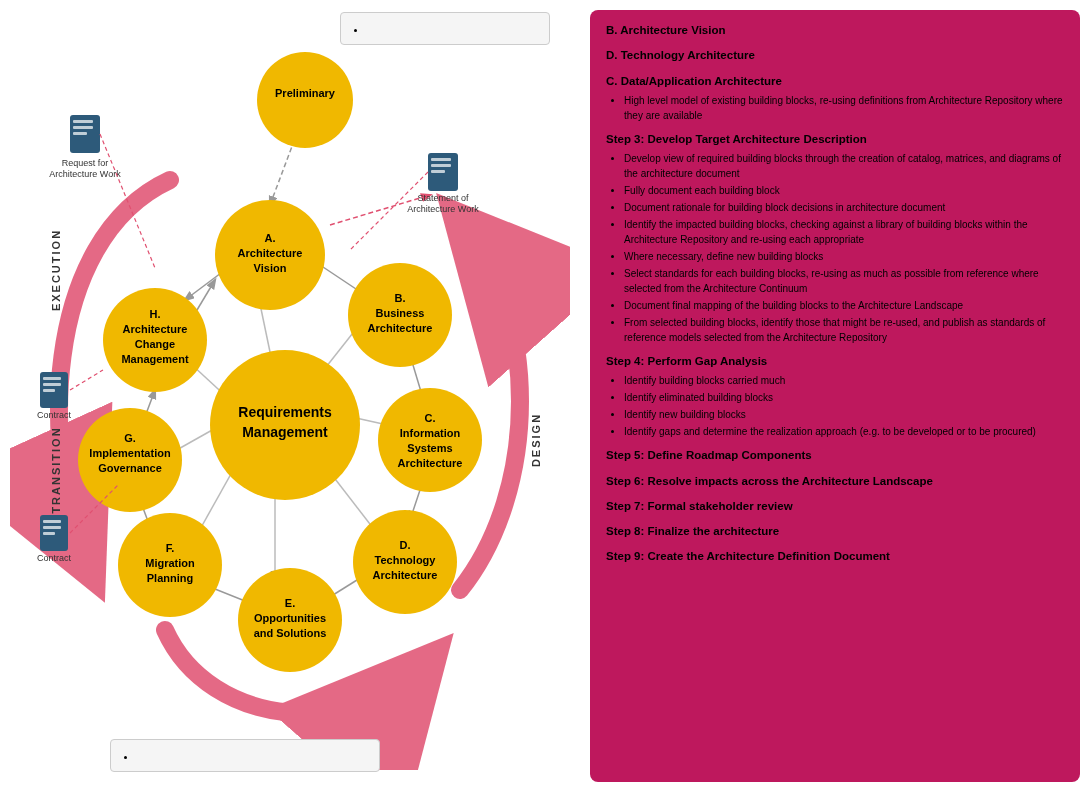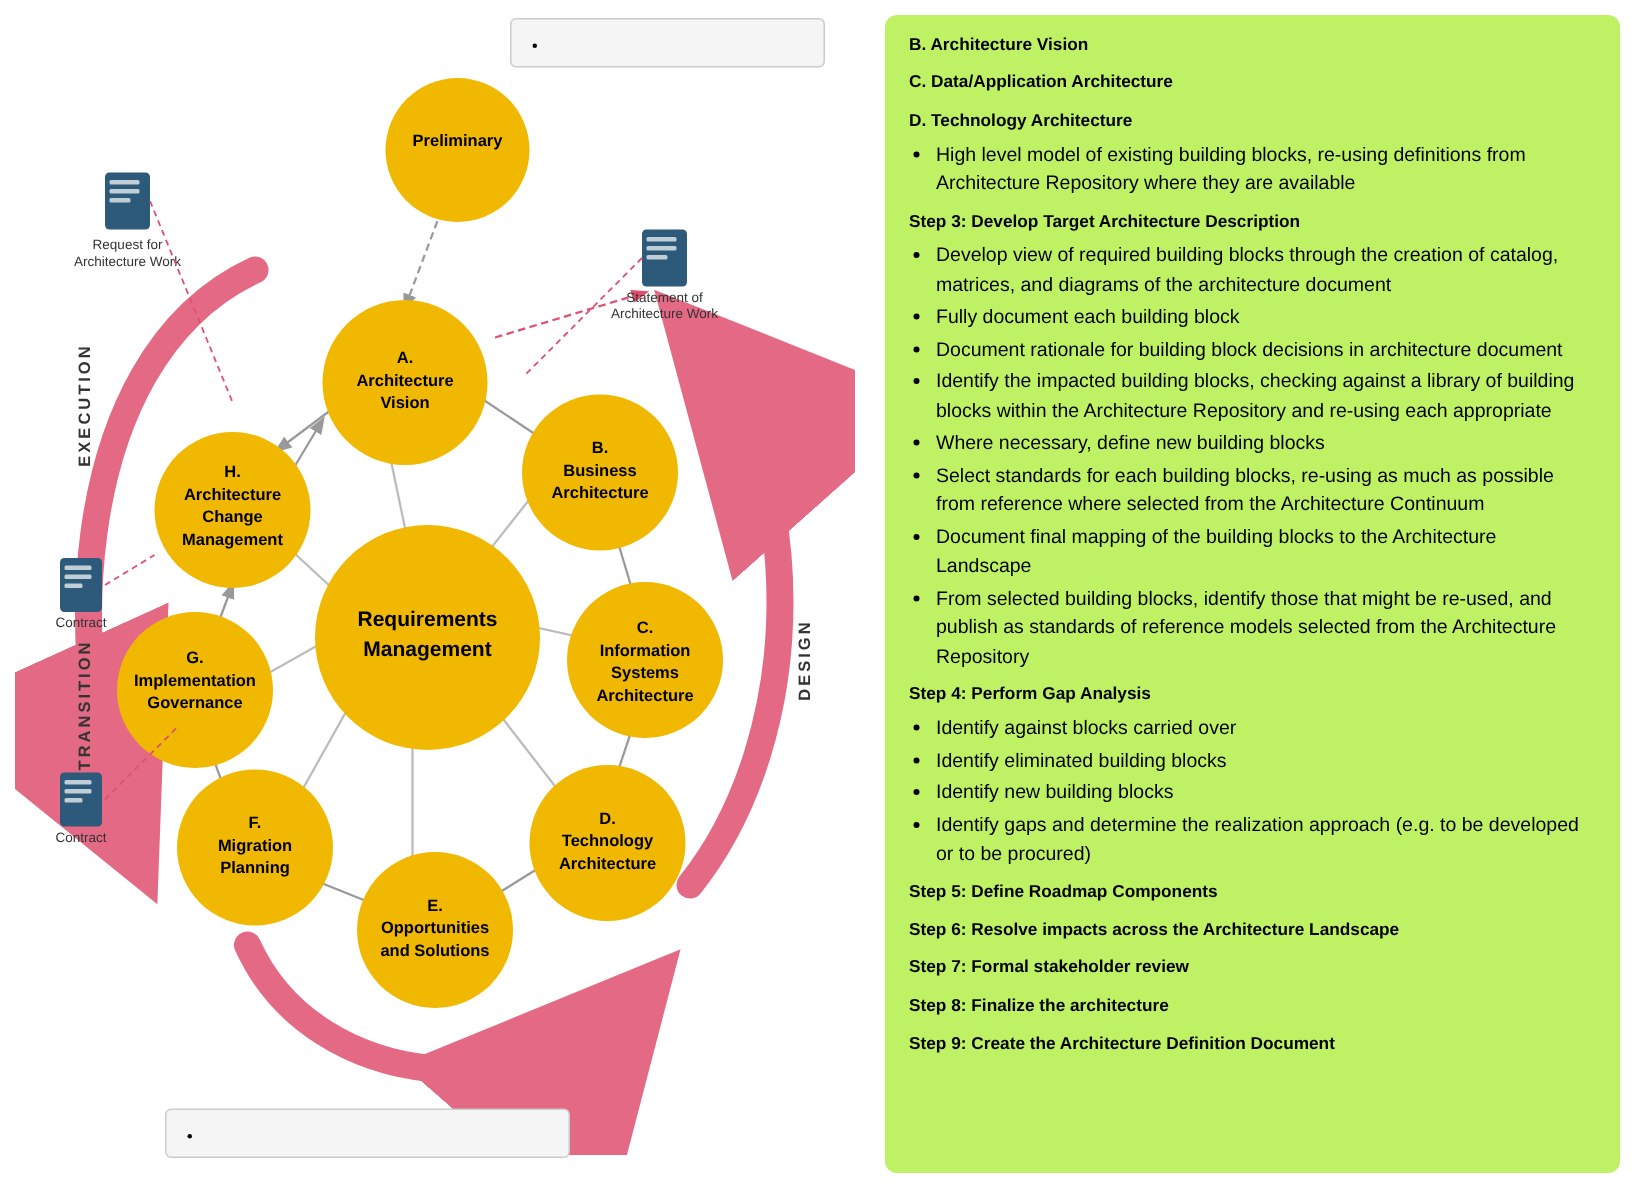--- a/index.html
+++ b/index.html
@@ -18,21 +18,21 @@
       padding: 10px;
     }
     .left-panel {
       width: 570px;
       position: relative;
       flex-shrink: 0;
     }
     .right-panel {
       flex: 1;
       padding: 12px 16px;
-      background: #bef264;
+      background: #be185d;
       border-radius: 8px;
       margin-left: 10px;
       font-size: 11px;
       line-height: 1.5;
     }
     
     .diagram-svg {
       width: 560px;
       height: 760px;
     }
@@ -46,21 +46,21 @@
     }
     .right-panel .section-title:first-child {
       margin-top: 0;
     }
     .right-panel ul {
       margin-left: 18px;
       margin-bottom: 4px;
     }
     .right-panel ul li {
       margin-bottom: 2px;
-      font-size: 13px;
+      font-size: 10px;
     }
 
     
     .callout-box {
       position: absolute;
       background: #f5f5f5;
       border: 1px solid #ccc;
       border-radius: 4px;
       padding: 8px 12px;
       font-size: 10px;
@@ -242,39 +242,39 @@
       <text x="250" y="742" text-anchor="middle" font-family="Arial" font-size="11" font-weight="bold" letter-spacing="3" fill="#333">PLANNING</text>
 
       <text x="-430" y="530" text-anchor="middle" font-family="Arial" font-size="11" font-weight="bold" letter-spacing="2" fill="#333" transform="rotate(-90)">DESIGN</text>
     </svg>
 
   </div>
 
   <div class="right-panel">
     <div id="right-panel-content">
         <div class="section-title">B. Architecture Vision</div>
+        <div class="section-title">D. Technology Architecture</div>
         <div class="section-title">C. Data/Application Architecture</div>
-        <div class="section-title">D. Technology Architecture</div>
         <ul>
           <li>High level model of existing building blocks, re-using definitions from Architecture Repository where they are available</li>
         </ul>
         <div class="section-title">Step 3: Develop Target Architecture Description</div>
         <ul>
           <li>Develop view of required building blocks through the creation of catalog, matrices, and diagrams of the architecture document</li>
           <li>Fully document each building block</li>
           <li>Document rationale for building block decisions in architecture document</li>
           <li>Identify the impacted building blocks, checking against a library of building blocks within the Architecture Repository and re-using each appropriate</li>
           <li>Where necessary, define new building blocks</li>
           <li>Select standards for each building blocks, re-using as much as possible from reference where selected from the Architecture Continuum</li>
           <li>Document final mapping of the building blocks to the Architecture Landscape</li>
           <li>From selected building blocks, identify those that might be re-used, and publish as standards of reference models selected from the Architecture Repository</li>
         </ul>
         <div class="section-title">Step 4: Perform Gap Analysis</div>
         <ul>
-          <li>Identify against blocks carried over</li>
+          <li>Identify building blocks carried much</li>
           <li>Identify eliminated building blocks</li>
           <li>Identify new building blocks</li>
           <li>Identify gaps and determine the realization approach (e.g. to be developed or to be procured)</li>
         </ul>
         <div class="section-title">Step 5: Define Roadmap Components</div>
         <div class="section-title">Step 6: Resolve impacts across the Architecture Landscape</div>
         <div class="section-title">Step 7: Formal stakeholder review</div>
         <div class="section-title">Step 8: Finalize the architecture</div>
         <div class="section-title">Step 9: Create the Architecture Definition Document</div>
       </div>

